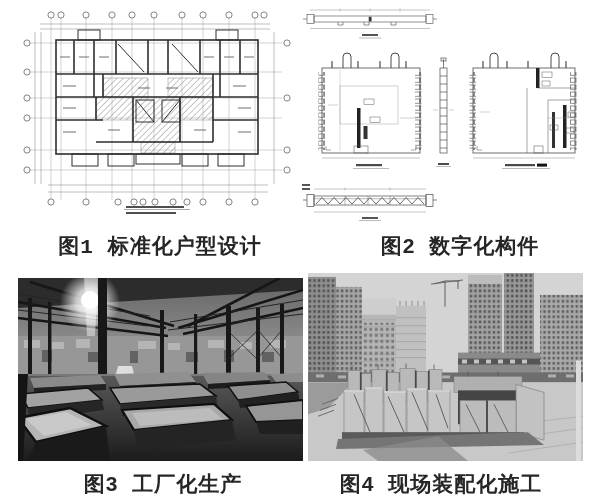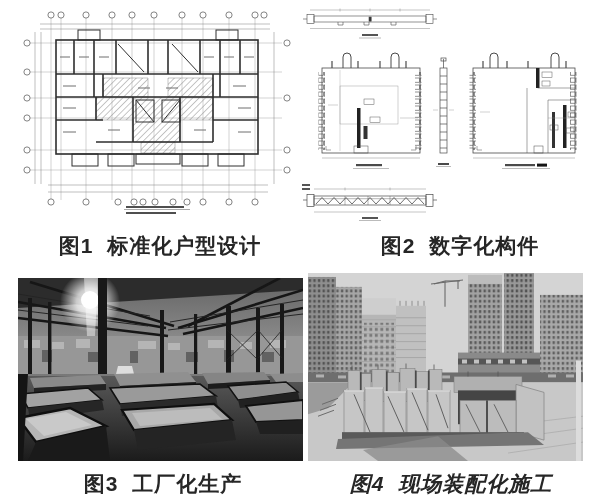--- a/index.html
+++ b/index.html
@@ -162,21 +162,21 @@
             <line x1="158" y1="86" x2="170" y2="86"></line>
         </g>
 
         <g>
           <rect x="118" y="204" width="58" height="2" fill="#4f4f4f"></rect>
           <line x1="116" y1="207.5" x2="182" y2="207.5" stroke="#6f6f6f" stroke-width="0.6"></line>
           <rect x="118" y="210" width="50" height="2" fill="#4f4f4f"></rect>
         </g>
       </svg>
     </div>
-    <figcaption class="caption" style="left:10px;top:232px;width:300px;">
+    <figcaption class="caption" style="left:10px;top:232px;width:300px;font-family:Liberation Mono, monospace;">
       <span class="cap-label">图1</span><span>标准化户型设计</span>
     </figcaption>
   </figure>
 
   <figure>
     <div class="imgbox" style="left:300px;top:0px;width:298px;height:222px;">
       <svg viewBox="0 0 298 222">
         <defs>
           <pattern id="serr" width="6" height="7" patternUnits="userSpaceOnUse">
             <rect x="0.5" y="1" width="5" height="4.2" fill="none" stroke="#4a4a4a" stroke-width="0.6"></rect>
@@ -579,18 +579,18 @@
           <g stroke="#6a6a6a" stroke-width="1">
             <line x1="14" y1="132" x2="30" y2="126"></line>
               <line x1="12" y1="138" x2="28" y2="132"></line>
             <line x1="10" y1="144" x2="26" y2="138"></line>
           </g>
         </g>
         <polygon points="55,178 130,164 160,189 70,189" fill="#8b8b8b" opacity="0.75"></polygon>
         <rect x="268" y="88" width="5" height="101" fill="#dcdcdc"></rect>
       </svg>
     </div>
-    <figcaption class="caption" style="left:312px;top:470px;width:278px;font-style:italic;">
+    <figcaption class="caption" style="left:302px;top:470px;width:278px;">
       <span class="cap-label">图4</span><span>现场装配化施工</span>
     </figcaption>
   </figure>
 
 </div>
 
 </body></html>

